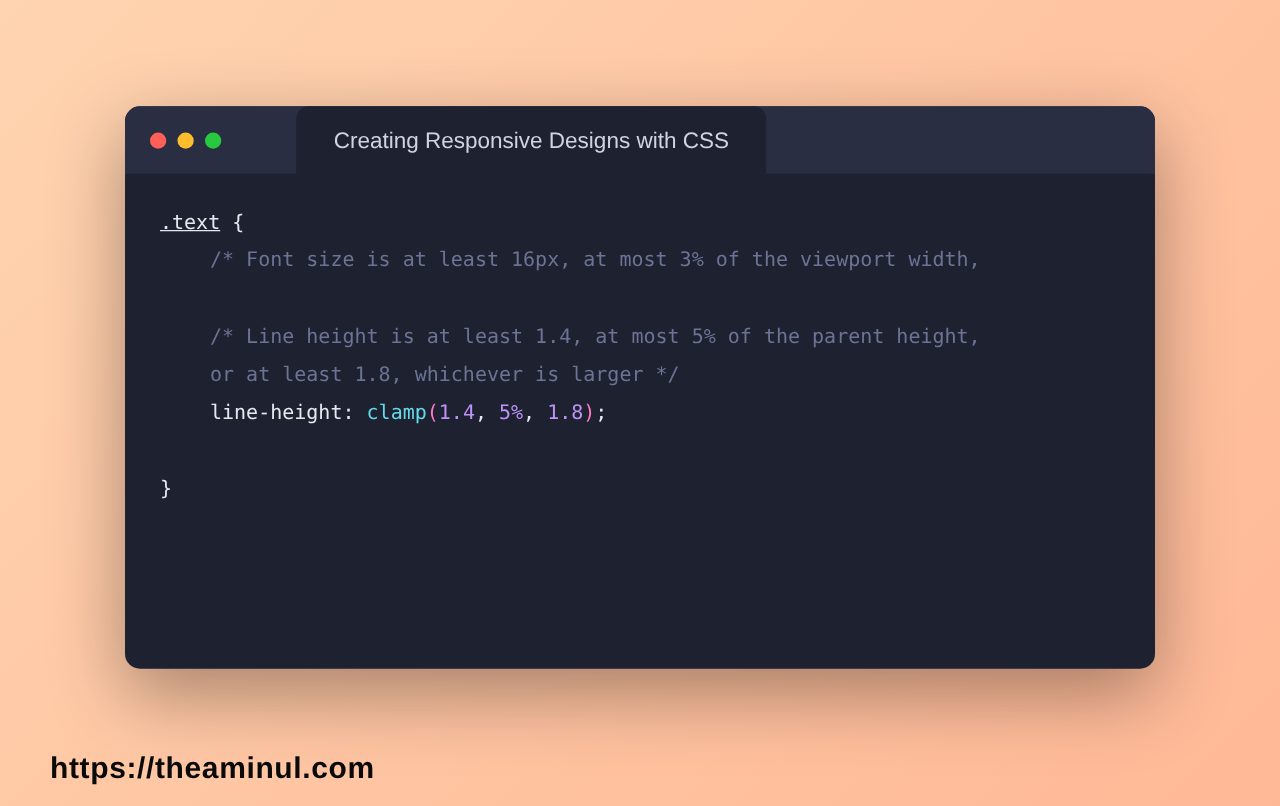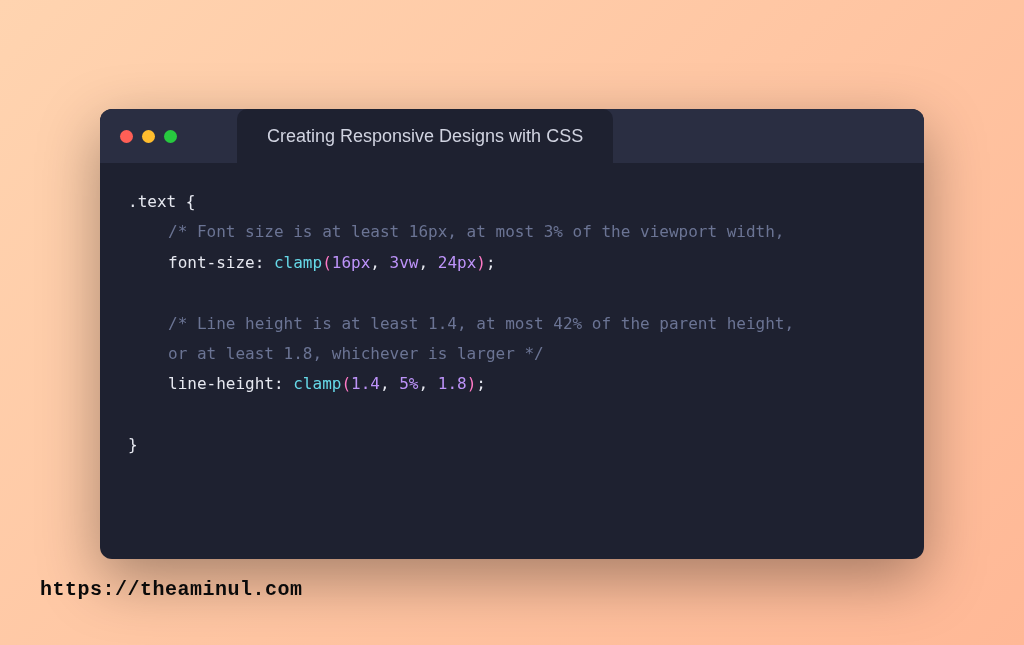--- a/index.html
+++ b/index.html
@@ -14,21 +14,20 @@
   .window {
     position: absolute;
     top: 85px;
     left: 100px;
     width: 824px;
     height: 450px;
     background: #1e2130;
     border-radius: 12px;
     box-shadow: 0 20px 60px rgba(0,0,0,0.35);
     overflow: hidden;
-    margin-top: 24px;
   }
   .titlebar {
     height: 54px;
     background: #2a2e42;
     display: flex;
     align-items: center;
   }
   .traffic-lights {
     display: flex;
     gap: 9px;
@@ -55,36 +54,36 @@
   }
   .code-area {
     padding: 24px 28px;
     font-family: "SF Mono", Monaco, Menlo, Consolas, monospace;
     font-size: 16px;
     line-height: 1.9;
     color: #e6e8f0;
   }
   .line { white-space: pre; }
   .indent { padding-left: 40px; }
-  .selector { color: #e6e8f0; }
+  .selector { color: #e6e8f0; text-decoration: underline; }
   .brace { color: #e6e8f0; }
   .comment { color: #6b7494; font-style: normal; text-align: center; }
   .property { color: #e6e8f0; }
   .function { color: #66d9e8; }
   .paren { color: #ff79c6; }
   .number { color: #bd93f9; }
   .comma { color: #e6e8f0; }
   .semicolon { color: #e6e8f0; }
   .blank { height: 1.9em; }
   .footer-link {
     position: absolute;
-    bottom: 44px;
+    bottom: 16px;
     left: 40px;
-    font-family: Liberation Mono, monospace;
-    font-size: 20px;
+    font-family: Liberation Sans, sans-serif;
+    font-size: 24px;
     font-weight: 700;
     color: #0a0a0a;
     letter-spacing: 0.5px;
   }
 </style>
 </head>
 <body>
 
 <div class="window">
   <div class="titlebar">
@@ -96,25 +95,24 @@
     <div class="tab">
       <span>Creating Responsive Designs with CSS</span>
     </div>
   </div>
 
   <div class="code-area">
     <div class="line"><span class="selector">.text</span><span class="brace"> {</span></div>
 
     <div class="line indent"><span class="comment">/* Font size is at least 16px, at most 3% of the viewport width,</span></div>
 
-    <div class="line indent"><span class="property">font-size</span><span>: </span><span class="function">clamp</span><span class="paren">(</span><span class="number">16px</span><span class="comma">, </span><span class="number">3vw</span><span class="comma">, </span><span class="number">24px</span><span class="paren">)</span><span class="semicolon">;</span></div>
 
     <div class="blank"></div>
 
-    <div class="line indent"><span class="comment">/* Line height is at least 1.4, at most 42% of the parent height,</span></div>
+    <div class="line indent"><span class="comment">/* Line height is at least 1.4, at most 5% of the parent height,</span></div>
     <div class="line indent"><span class="comment">or at least 1.8, whichever is larger */</span></div>
 
     <div class="line indent"><span class="property">line-height</span><span>: </span><span class="function">clamp</span><span class="paren">(</span><span class="number">1.4</span><span class="comma">, </span><span class="number">5%</span><span class="comma">, </span><span class="number">1.8</span><span class="paren">)</span><span class="semicolon">;</span></div>
 
     <div class="blank"></div>
 
     <div class="line"><span class="brace">}</span></div>
   </div>
 </div>
 

